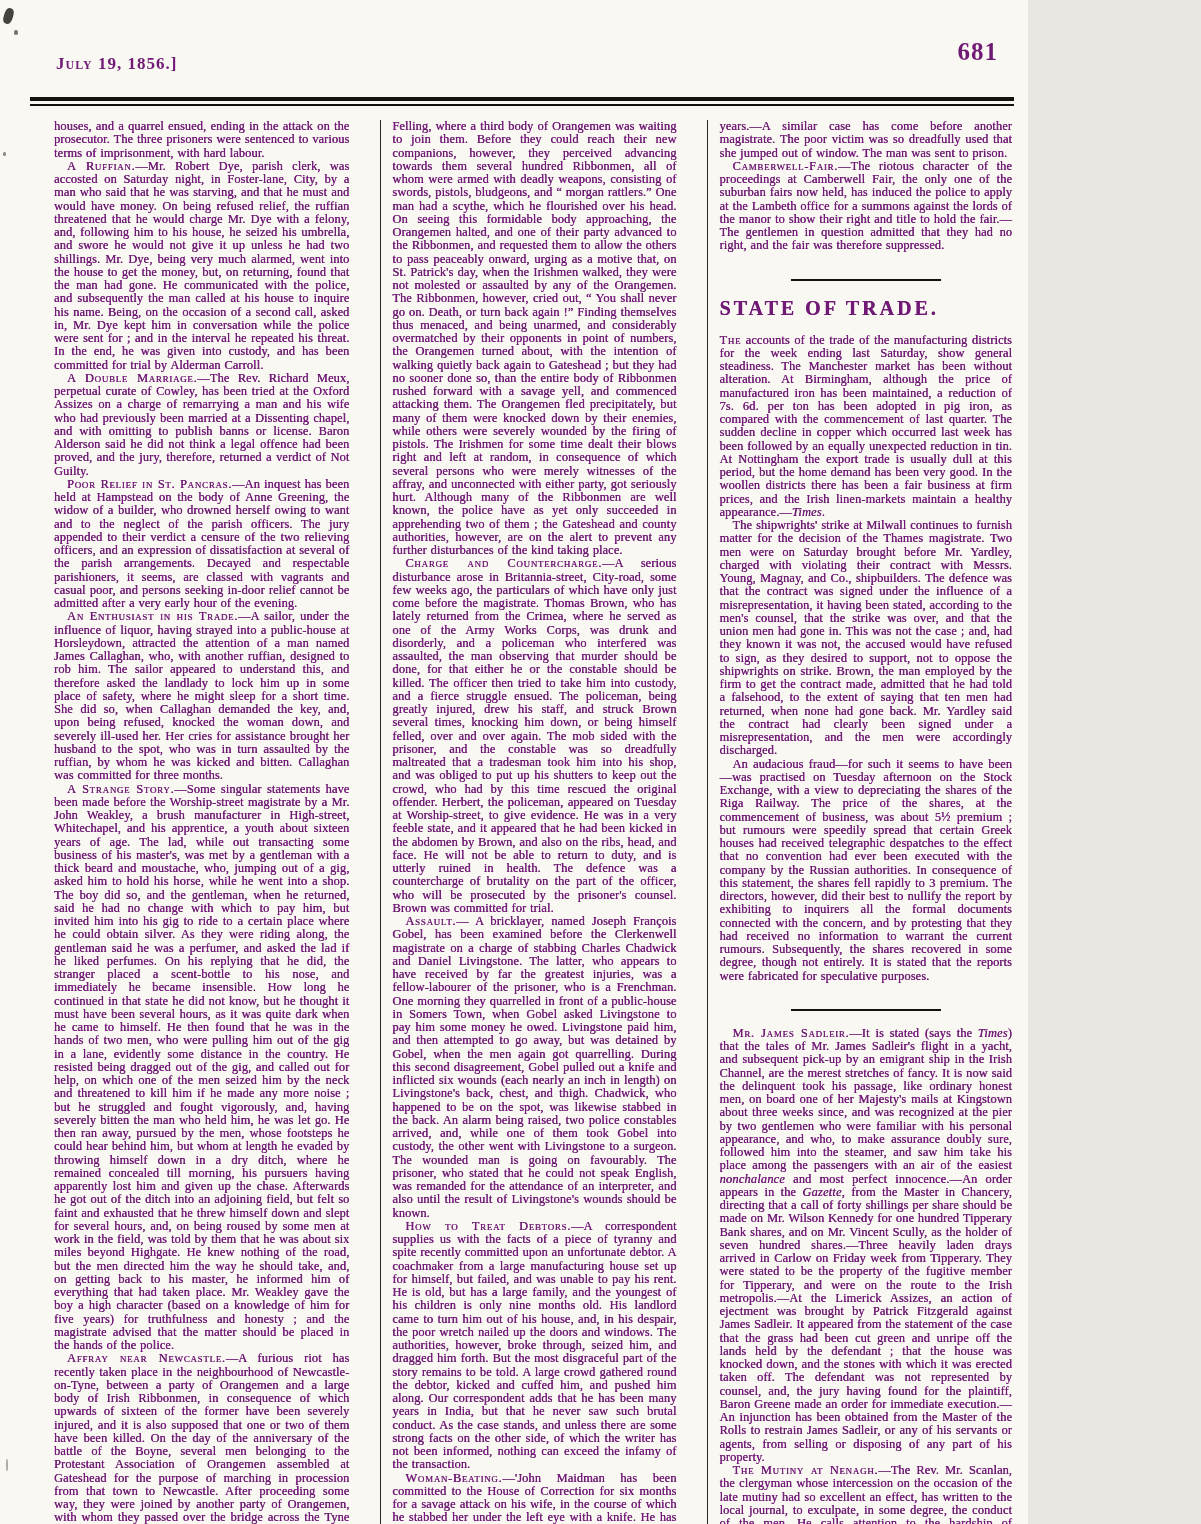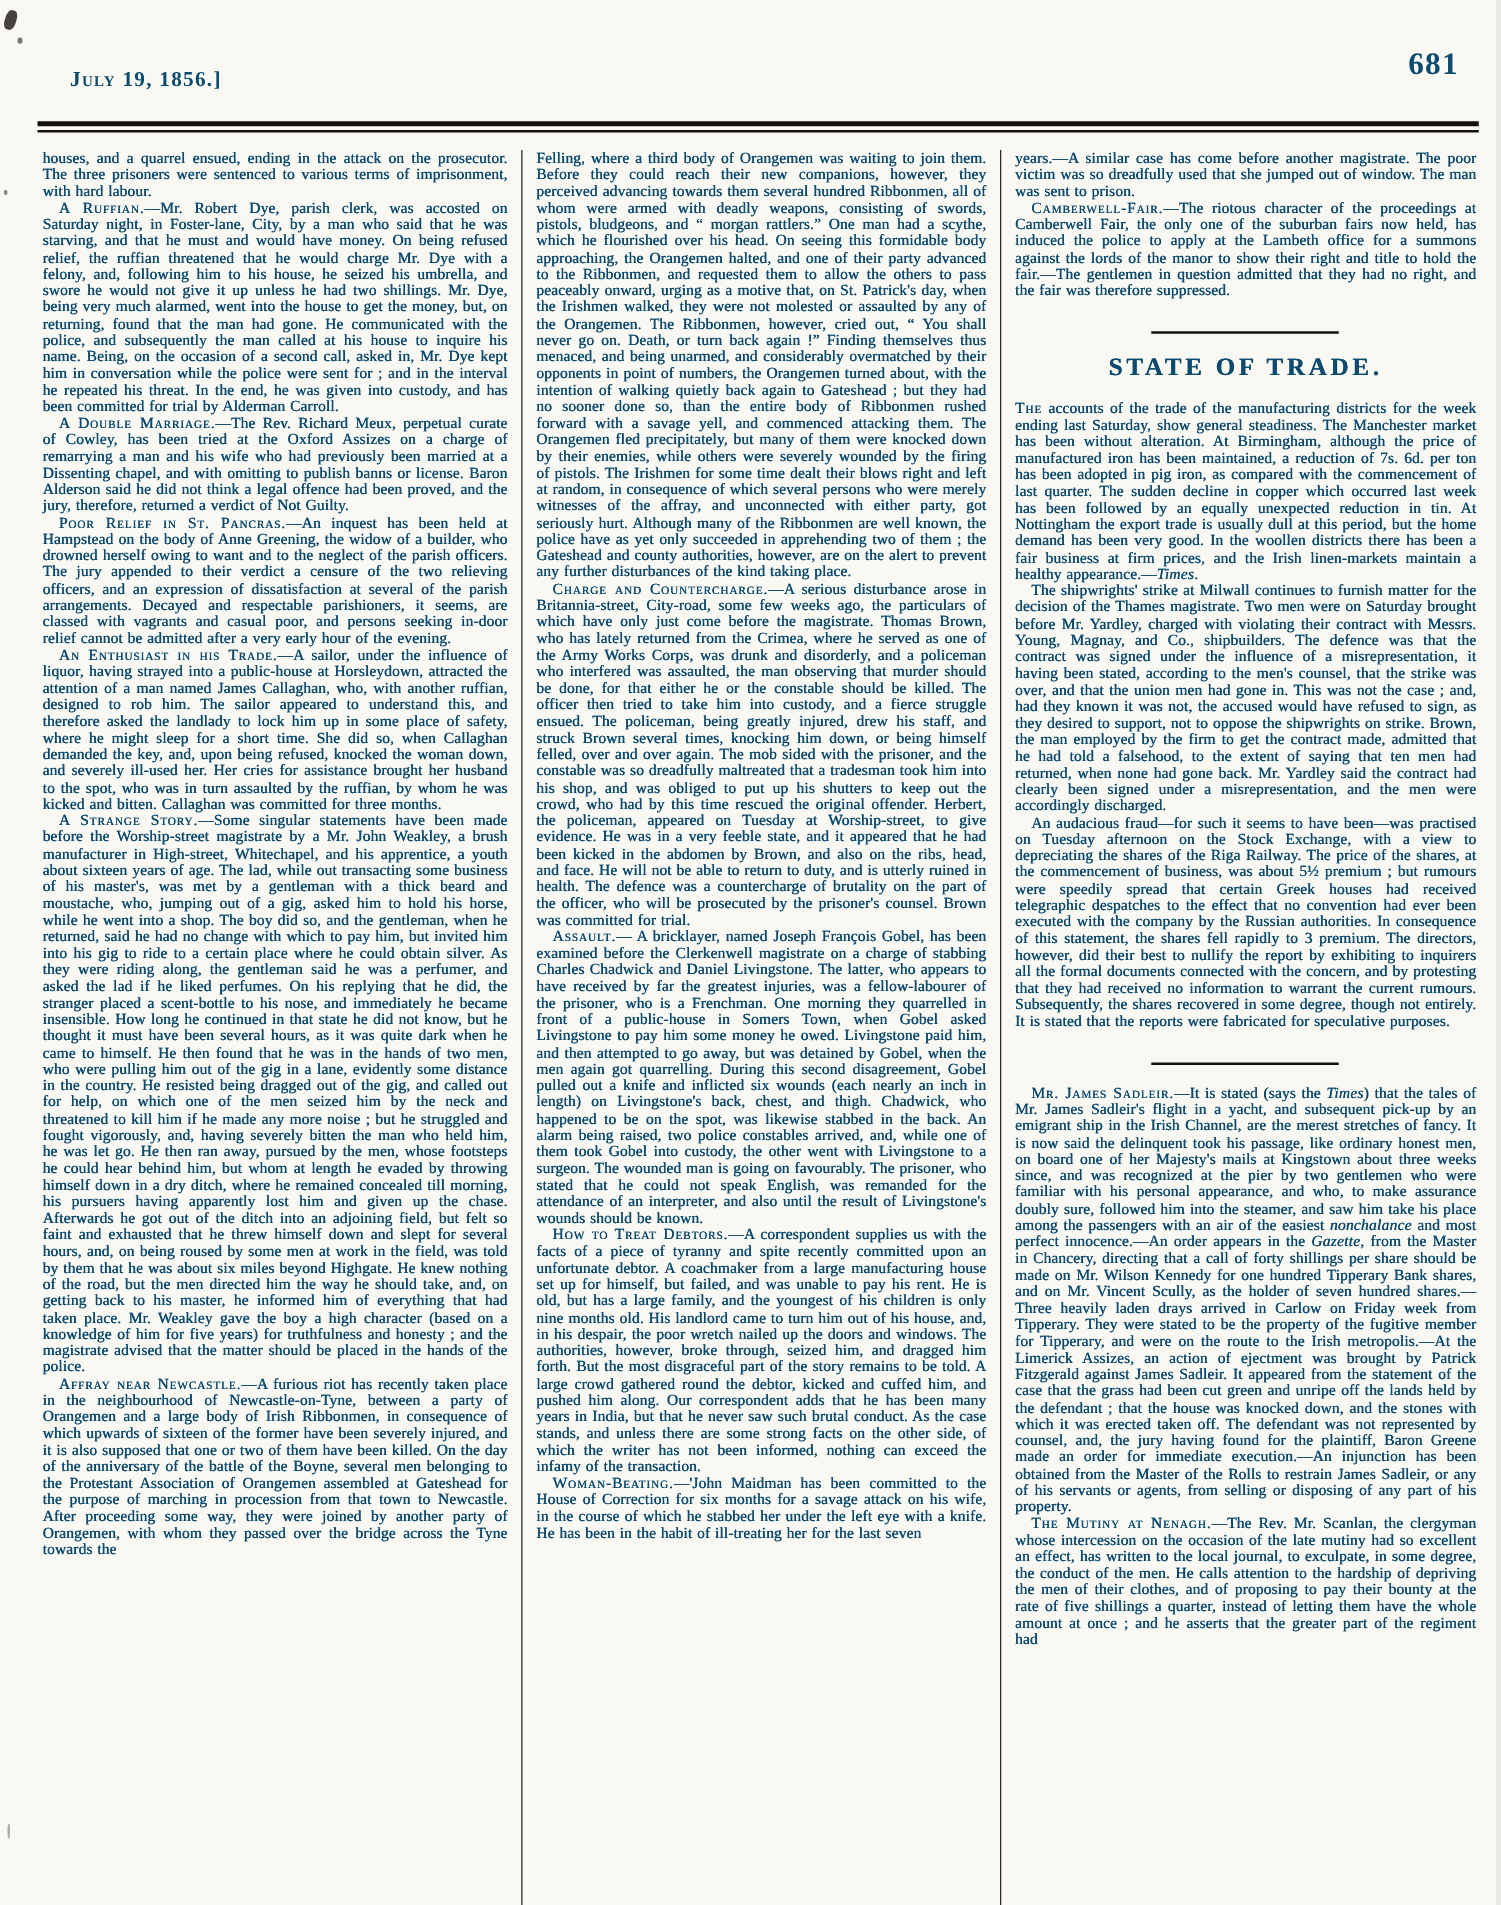--- a/index.html
+++ b/index.html
@@ -1,20 +1,20 @@
 <!DOCTYPE html>
 <html lang="en"><head>
 <meta charset="utf-8">
 <style>
   html,body { margin:0; padding:0; background:#e9e7e1; }
   .page {
-    position:relative; width:1197px; height:1524px;
+    position:relative; width:1028px; height:1524px;
     background:#f9f8f3; overflow:hidden;
     font-family:"Liberation Serif","DejaVu Serif",serif;
-    color:#0c4a6e;
+    color:#701a75;
   }
   
   .masthead-date {
     position:absolute; left:56px; top:54px;
     font-size:17px; font-weight:bold; font-variant:small-caps; letter-spacing:1px;
   }
   .masthead-title {
     position:absolute; left:0; right:0; top:40px; text-align:center;
     font-size:27px; font-weight:bold; letter-spacing:9px; word-spacing:22px;
   }
@@ -24,37 +24,37 @@
   }
   .head-rule {
     position:absolute; left:30px; right:14px; top:97px; height:3px;
     border-top:4px solid #15120e; border-bottom:2px solid #15120e;
   }
   
   .columns {
     position:absolute; top:120px; left:34px; right:14px; bottom:0;
     display:flex; align-items:stretch;
   }
-  .col { width:33.333%; box-sizing:border-box; padding:0 11px; }
+  .col { width:33.333%; box-sizing:border-box; padding:0 11px;margin-left:20px; }
   .col:first-child { padding-left:0; }
   .col:last-child { padding-right:2px; }
   .col + .col { border-left:1.2px solid #2b2620; }
   .para {
     margin:0; font-size:12.4px; line-height:13.25px;
     text-align:justify; text-indent:13px;
     word-spacing:0.6px; letter-spacing:0.1px;
     text-shadow:0.3px 0 0 currentColor;
   }
   .para.no-indent { text-indent:0; }
   .label { font-variant:small-caps; letter-spacing:0.7px; }
   .section-rule {
     width:150px; margin:26px auto 16px; border-top:2.5px solid #15120e; height:0;
   }
   .section-heading {
-    text-align:center; font-size:20px; font-weight:bold; letter-spacing:3px;
+    text-align:left; font-size:20px; font-weight:bold; letter-spacing:3px;
     margin:0 0 14px 0; text-shadow:0.3px 0 0 currentColor;
   }
   
   .speck { position:absolute; background:#27221c; border-radius:40%; }
   .speck.s1 { left:4px;  top:8px;   width:9px;  height:16px; transform:rotate(18deg); opacity:.85; }
   .speck.s2 { left:14px; top:30px;  width:4px;  height:5px;  opacity:.6; }
   .speck.s3 { left:3px;  top:152px; width:3px;  height:4px;  opacity:.5; }
   .speck.s4 { left:6px;  top:1459px;width:2px;  height:12px; opacity:.35; }
   i { letter-spacing:0.2px; }
 </style>

